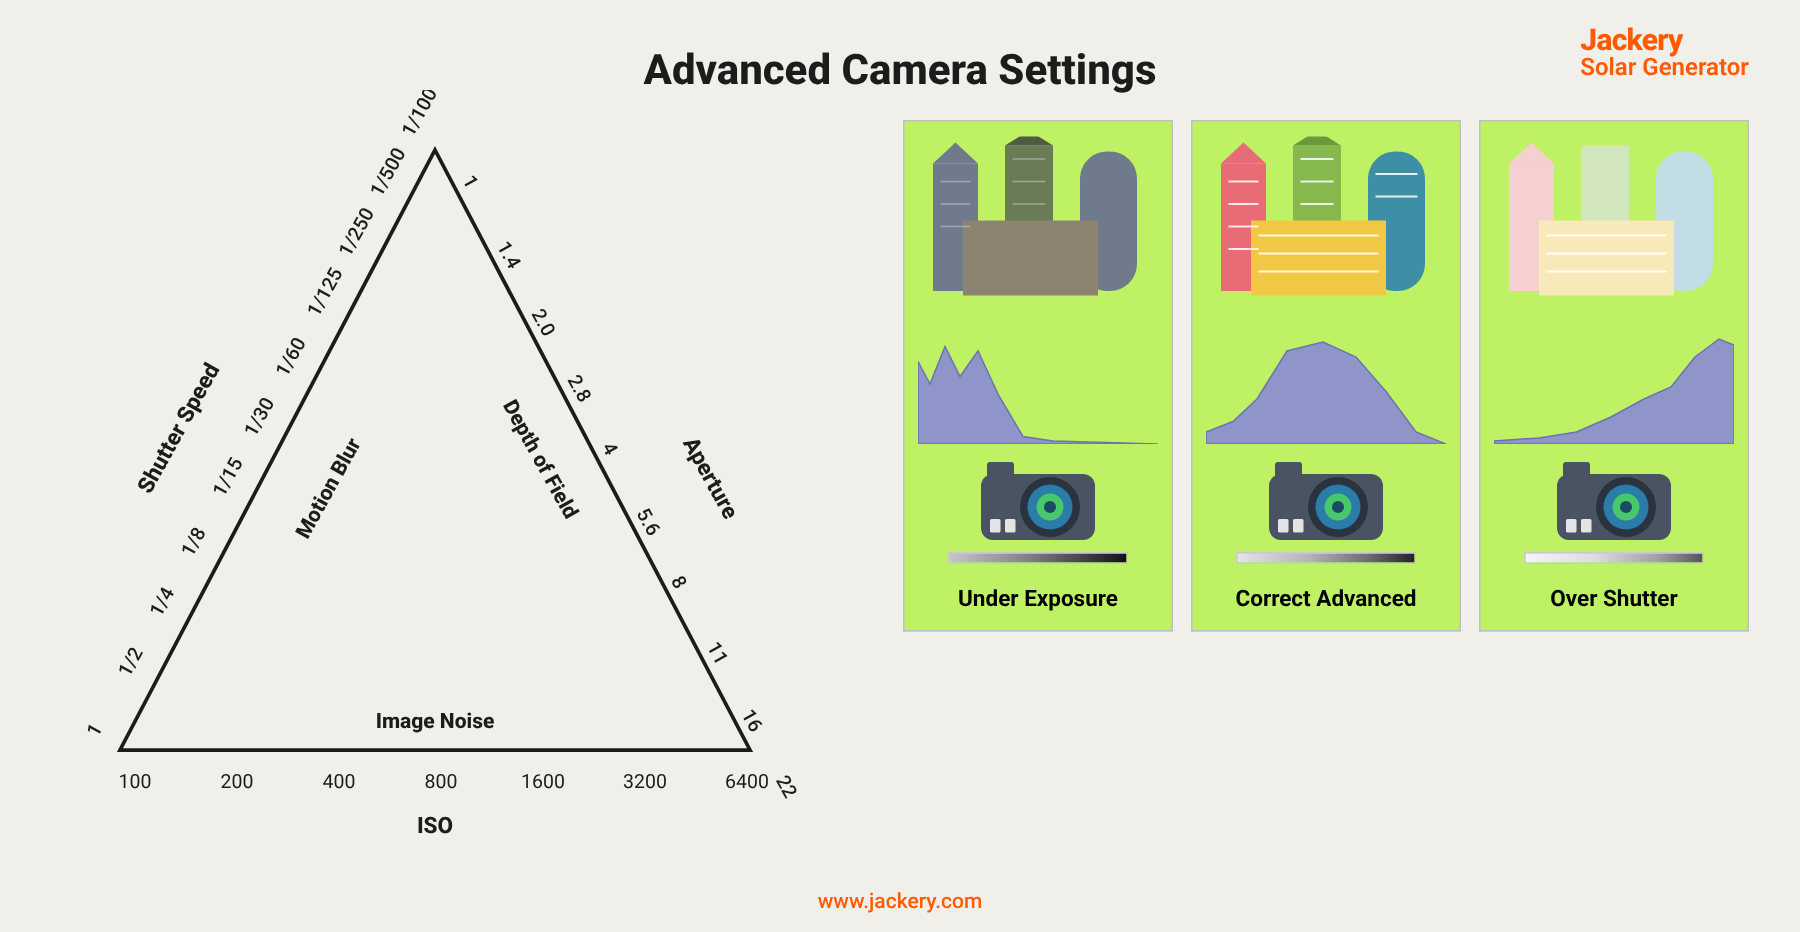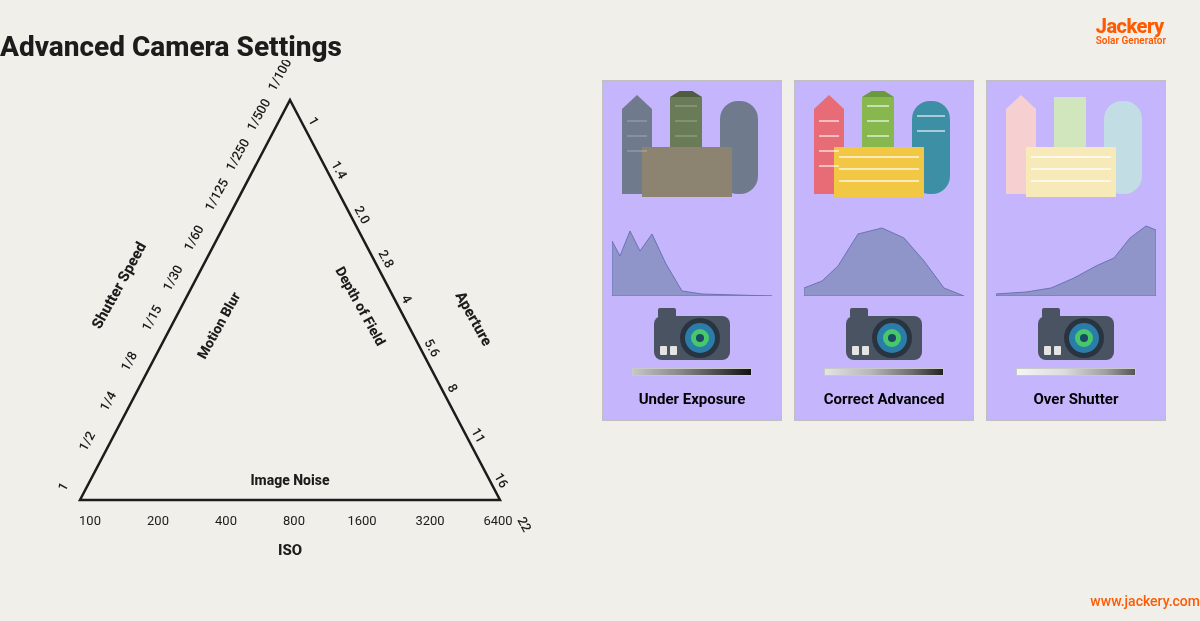--- a/index.html
+++ b/index.html
@@ -9,46 +9,46 @@
     width: 1200px;
     height: 621px;
     position: relative;
     overflow: hidden;
   }
   .logo {
     position: absolute; top: 14px; right: 34px;
     text-align: left;
   }
   .logo-main { color:#ff5a00; font-weight:800; font-size:20px; letter-spacing:-0.5px; }
-  .logo-sub { color:#ff5a00; font-size:10px; font-weight:600; margin-top:-3px; }
+  .logo-sub { color:#ff5a00; font-size:16px; font-weight:600; margin-top:-3px; }
   .title {
     position:absolute; top:30px; left:0; width:100%;
-    font-size:28px; font-weight:800; color:#1c1c1c;
+    text-align:center; font-size:28px; font-weight:800; color:#1c1c1c;
   }
   .footer-url {
     position:absolute; bottom:12px; left:0; width:100%;
-    text-align:right; color:#ff5a00; font-size:14px; font-weight:500;
+    text-align:center; color:#ff5a00; font-size:14px; font-weight:500;
   }
   
   .tri-wrap { position:absolute; left:40px; top:60px; width:500px; height:520px; }
   .tri-svg { position:absolute; inset:0; }
   .tick { font-size:13px; fill:#1c1c1c; font-weight:500; }
   .tick-iso { font-size:13px; fill:#1c1c1c; }
   .side-label { font-size:15px; font-weight:800; fill:#1c1c1c; }
   .inner-label { font-size:14px; font-weight:800; fill:#1c1c1c; }
   .iso-axis { font-size:15px; font-weight:800; fill:#1c1c1c; }
   
   .expgrid {
     position:absolute; top:80px; right:34px;
     display:flex; gap:12px;
   }
   .expcol {
     width:180px; border:1px solid #bfbfbf; padding:10px 10px 12px 10px;
     display:flex; flex-direction:column; align-items:center; gap:10px;
-    background:#c4b5fd;
+    background:#bef264;
   }
   .city-svg { width:160px; height:115px; }
   .hist-svg { width:160px; height:80px; }
   .cam-row { display:flex; flex-direction:column; align-items:center; width:100%; gap:4px; }
   .cam-svg { width:80px; height:58px; }
   .meter { width:120px; height:8px; border:1px solid #c9c9c9; }
   .exp-label { font-size:15px; font-weight:700; margin-top:4px; }
 </style>
 </head>
 <body>

